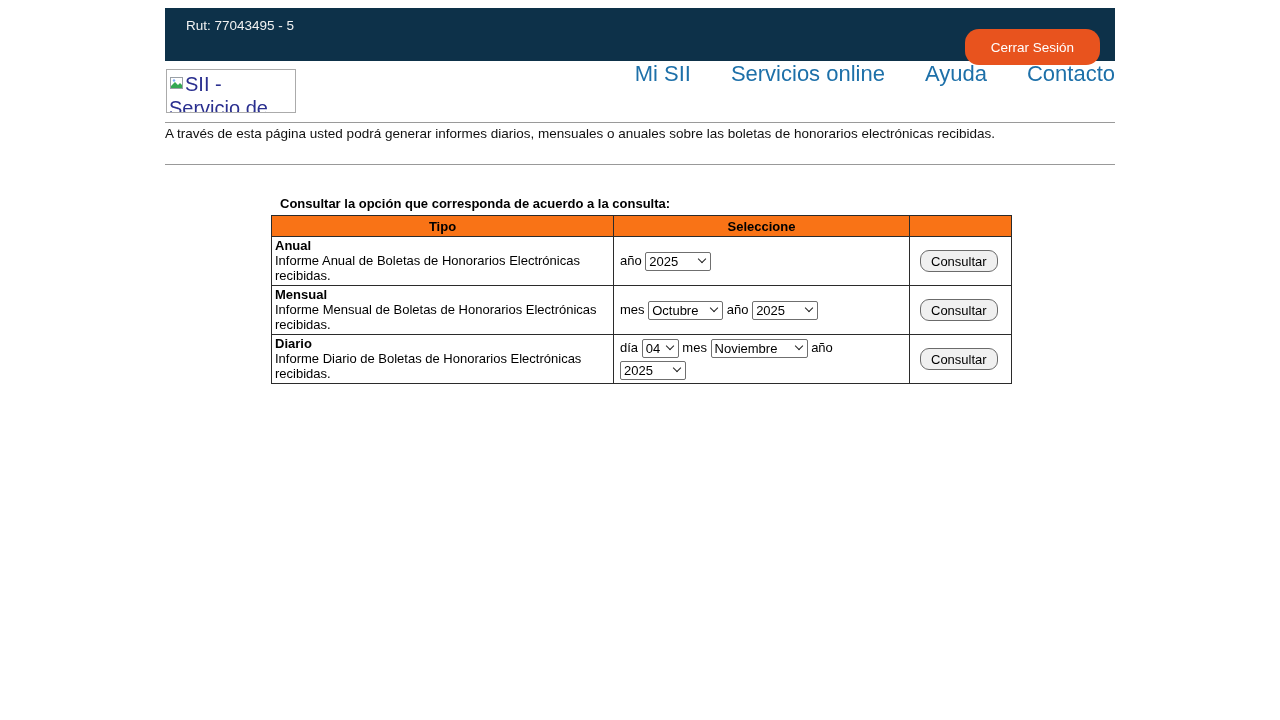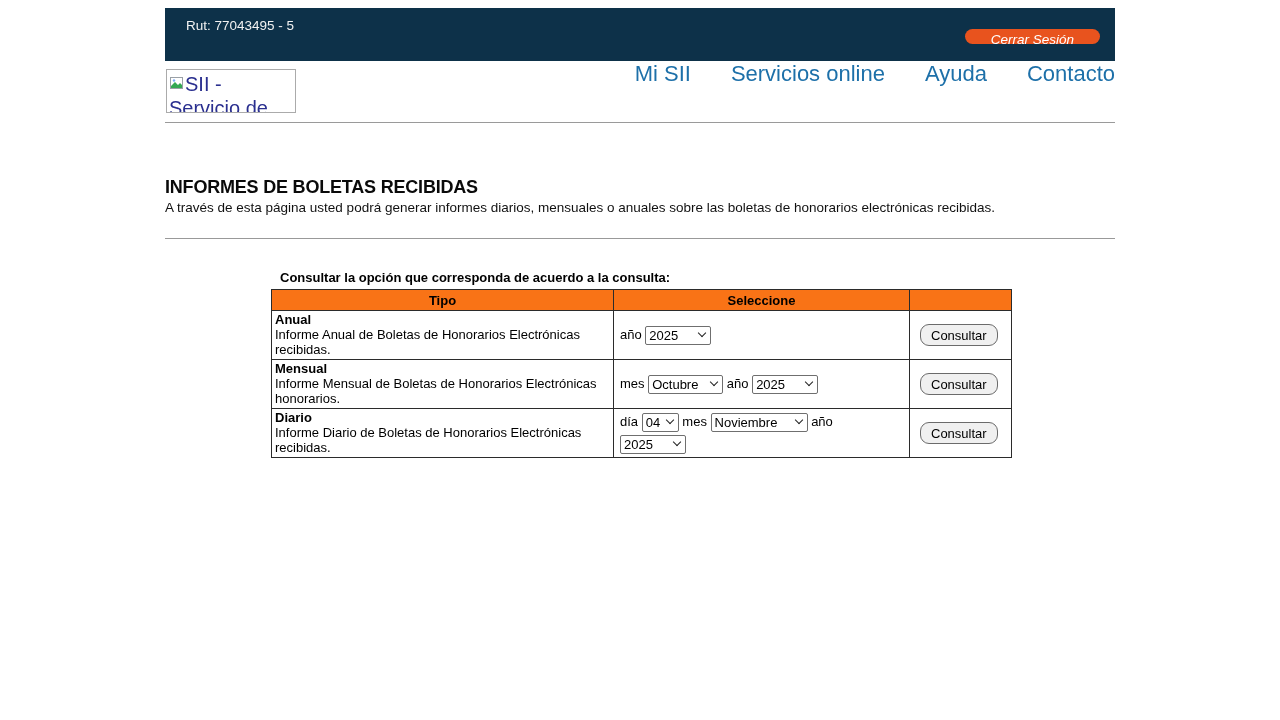--- a/index.html
+++ b/index.html
@@ -15,25 +15,24 @@
   .topbar {
     margin-top: 8px; height: 53px; background: #0d3149;
     position: relative;
   }
   .rut {
     position: absolute; left: 21px; top: 10px;
     color: #f2f2f2; font-size: 13.5px;
   }
   .logout-btn {
     position: absolute; right: 15px; top: 21px;
-    height: 15px; padding: 3px 26px;
+    height: 36px; padding: 3px 26px;
     background: #e8531e; color: #ffffff; font-size: 13.5px;
     border: none; border-radius: 14px; cursor: pointer;
     font-family: inherit;
-    font-style: italic;
   }
 
   
   .header-row {
     height: 62px; border-bottom: 1px solid #9a9a9a; position: relative;
   }
   .logo-box {
     position: absolute; left: 1px; top: 8px;
     width: 130px; height: 44px;
     border: 1px solid #ababab; overflow: hidden;
@@ -135,21 +134,20 @@
           </svg></span><span class="logo-alt">SII - Servicio de</span>
     </div>
     <div class="nav">
       <a>Mi SII</a>
       <a>Servicios online</a>
       <a>Ayuda</a>
       <a>Contacto</a>
     </div>
   </div>
 
-  <h1 class="page-title">INFORMES DE BOLETAS RECIBIDAS</h1>
   <p class="page-desc">A través de esta página usted podrá generar informes diarios, mensuales o anuales sobre las boletas de honorarios electrónicas recibidas.</p>
   <hr class="sep">
 
   <div class="instruction">Consultar la opción que corresponda de acuerdo a la consulta:</div>
 
   <table class="consulta">
     <colgroup>
         <col class="c1">
         <col class="c2">
         <col class="c3">
@@ -173,21 +171,21 @@
           <span class="selwrap"><select class="sel w-year"><option>2025</option></select></span>
         </td>
         <td class="cell-btn">
           <button class="consultar">Consultar</button>
         </td>
       </tr>
 
       <tr>
         <td class="cell-tipo">
           <div class="tipo">Mensual</div>
-          <div>Informe Mensual de Boletas de Honorarios Electrónicas honorarios.</div>
+          <div>Informe Mensual de Boletas de Honorarios Electrónicas recibidas.</div>
         </td>
         <td class="cell-sel">
           <span class="lbl">mes</span>
           <span class="selwrap"><select class="sel w-month"><option>Octubre</option></select></span>
           <span class="lbl">año</span>
           <span class="selwrap"><select class="sel w-year"><option>2025</option></select></span>
         </td>
         <td class="cell-btn">
           <button class="consultar">Consultar</button>
         </td>

